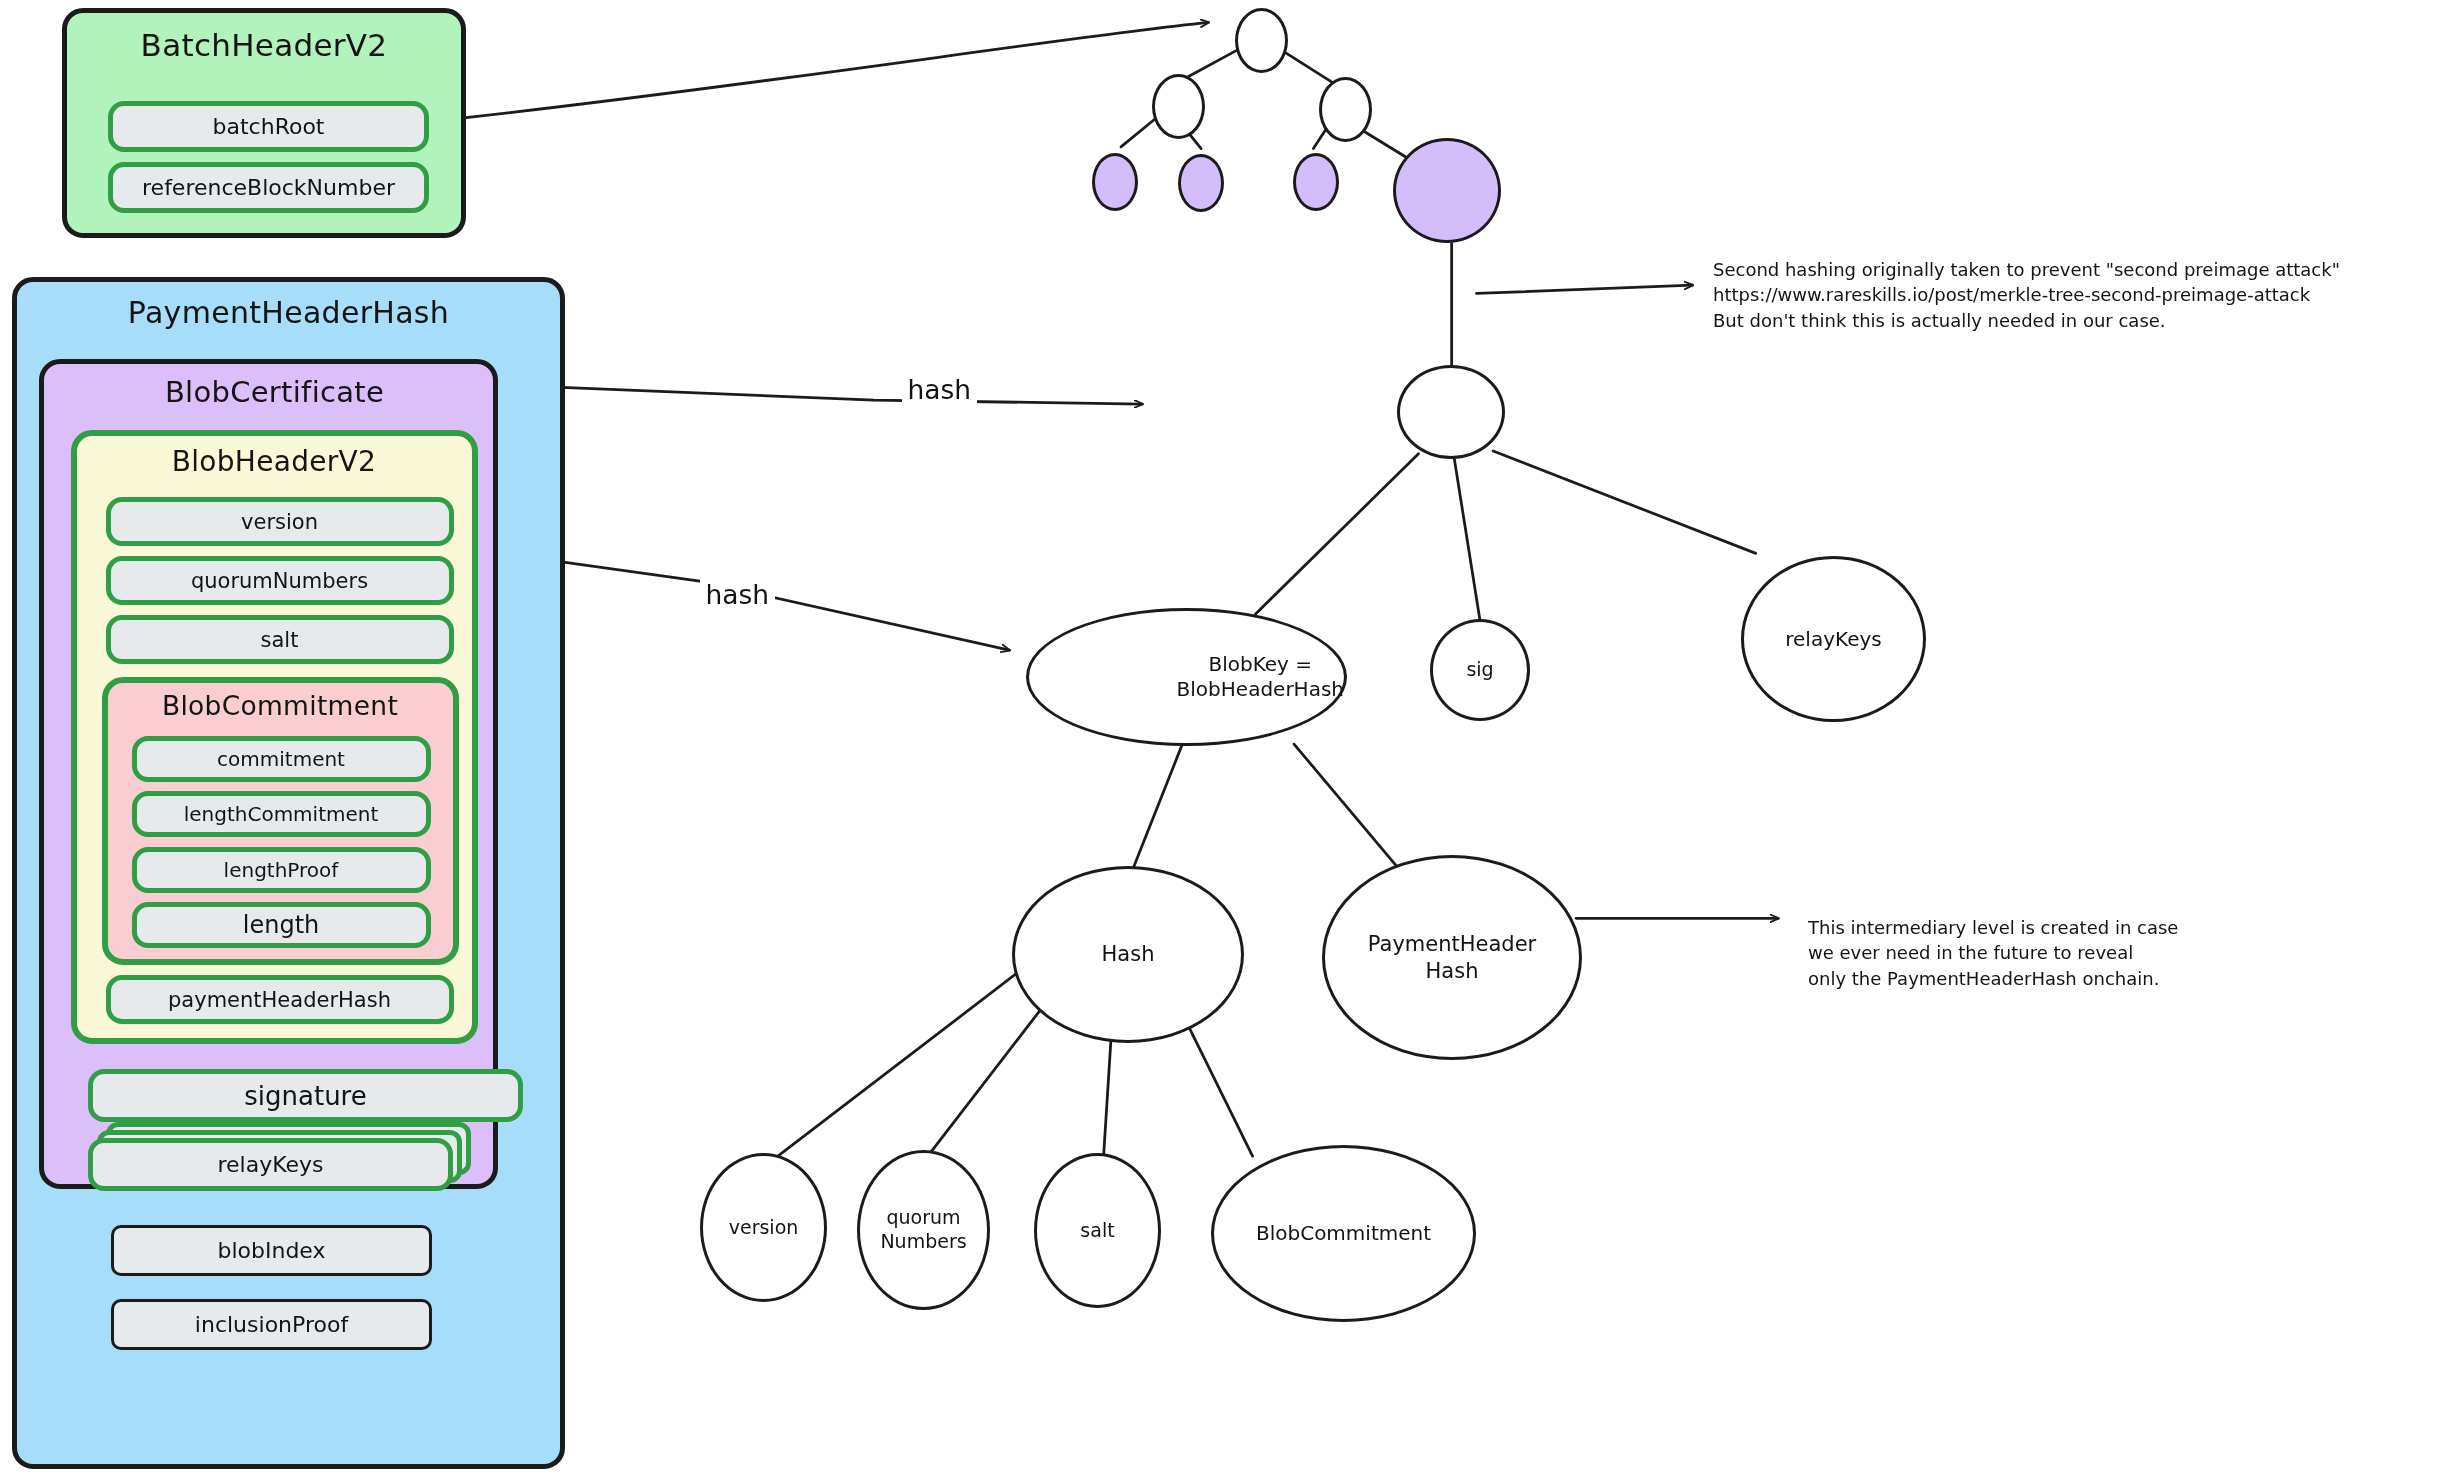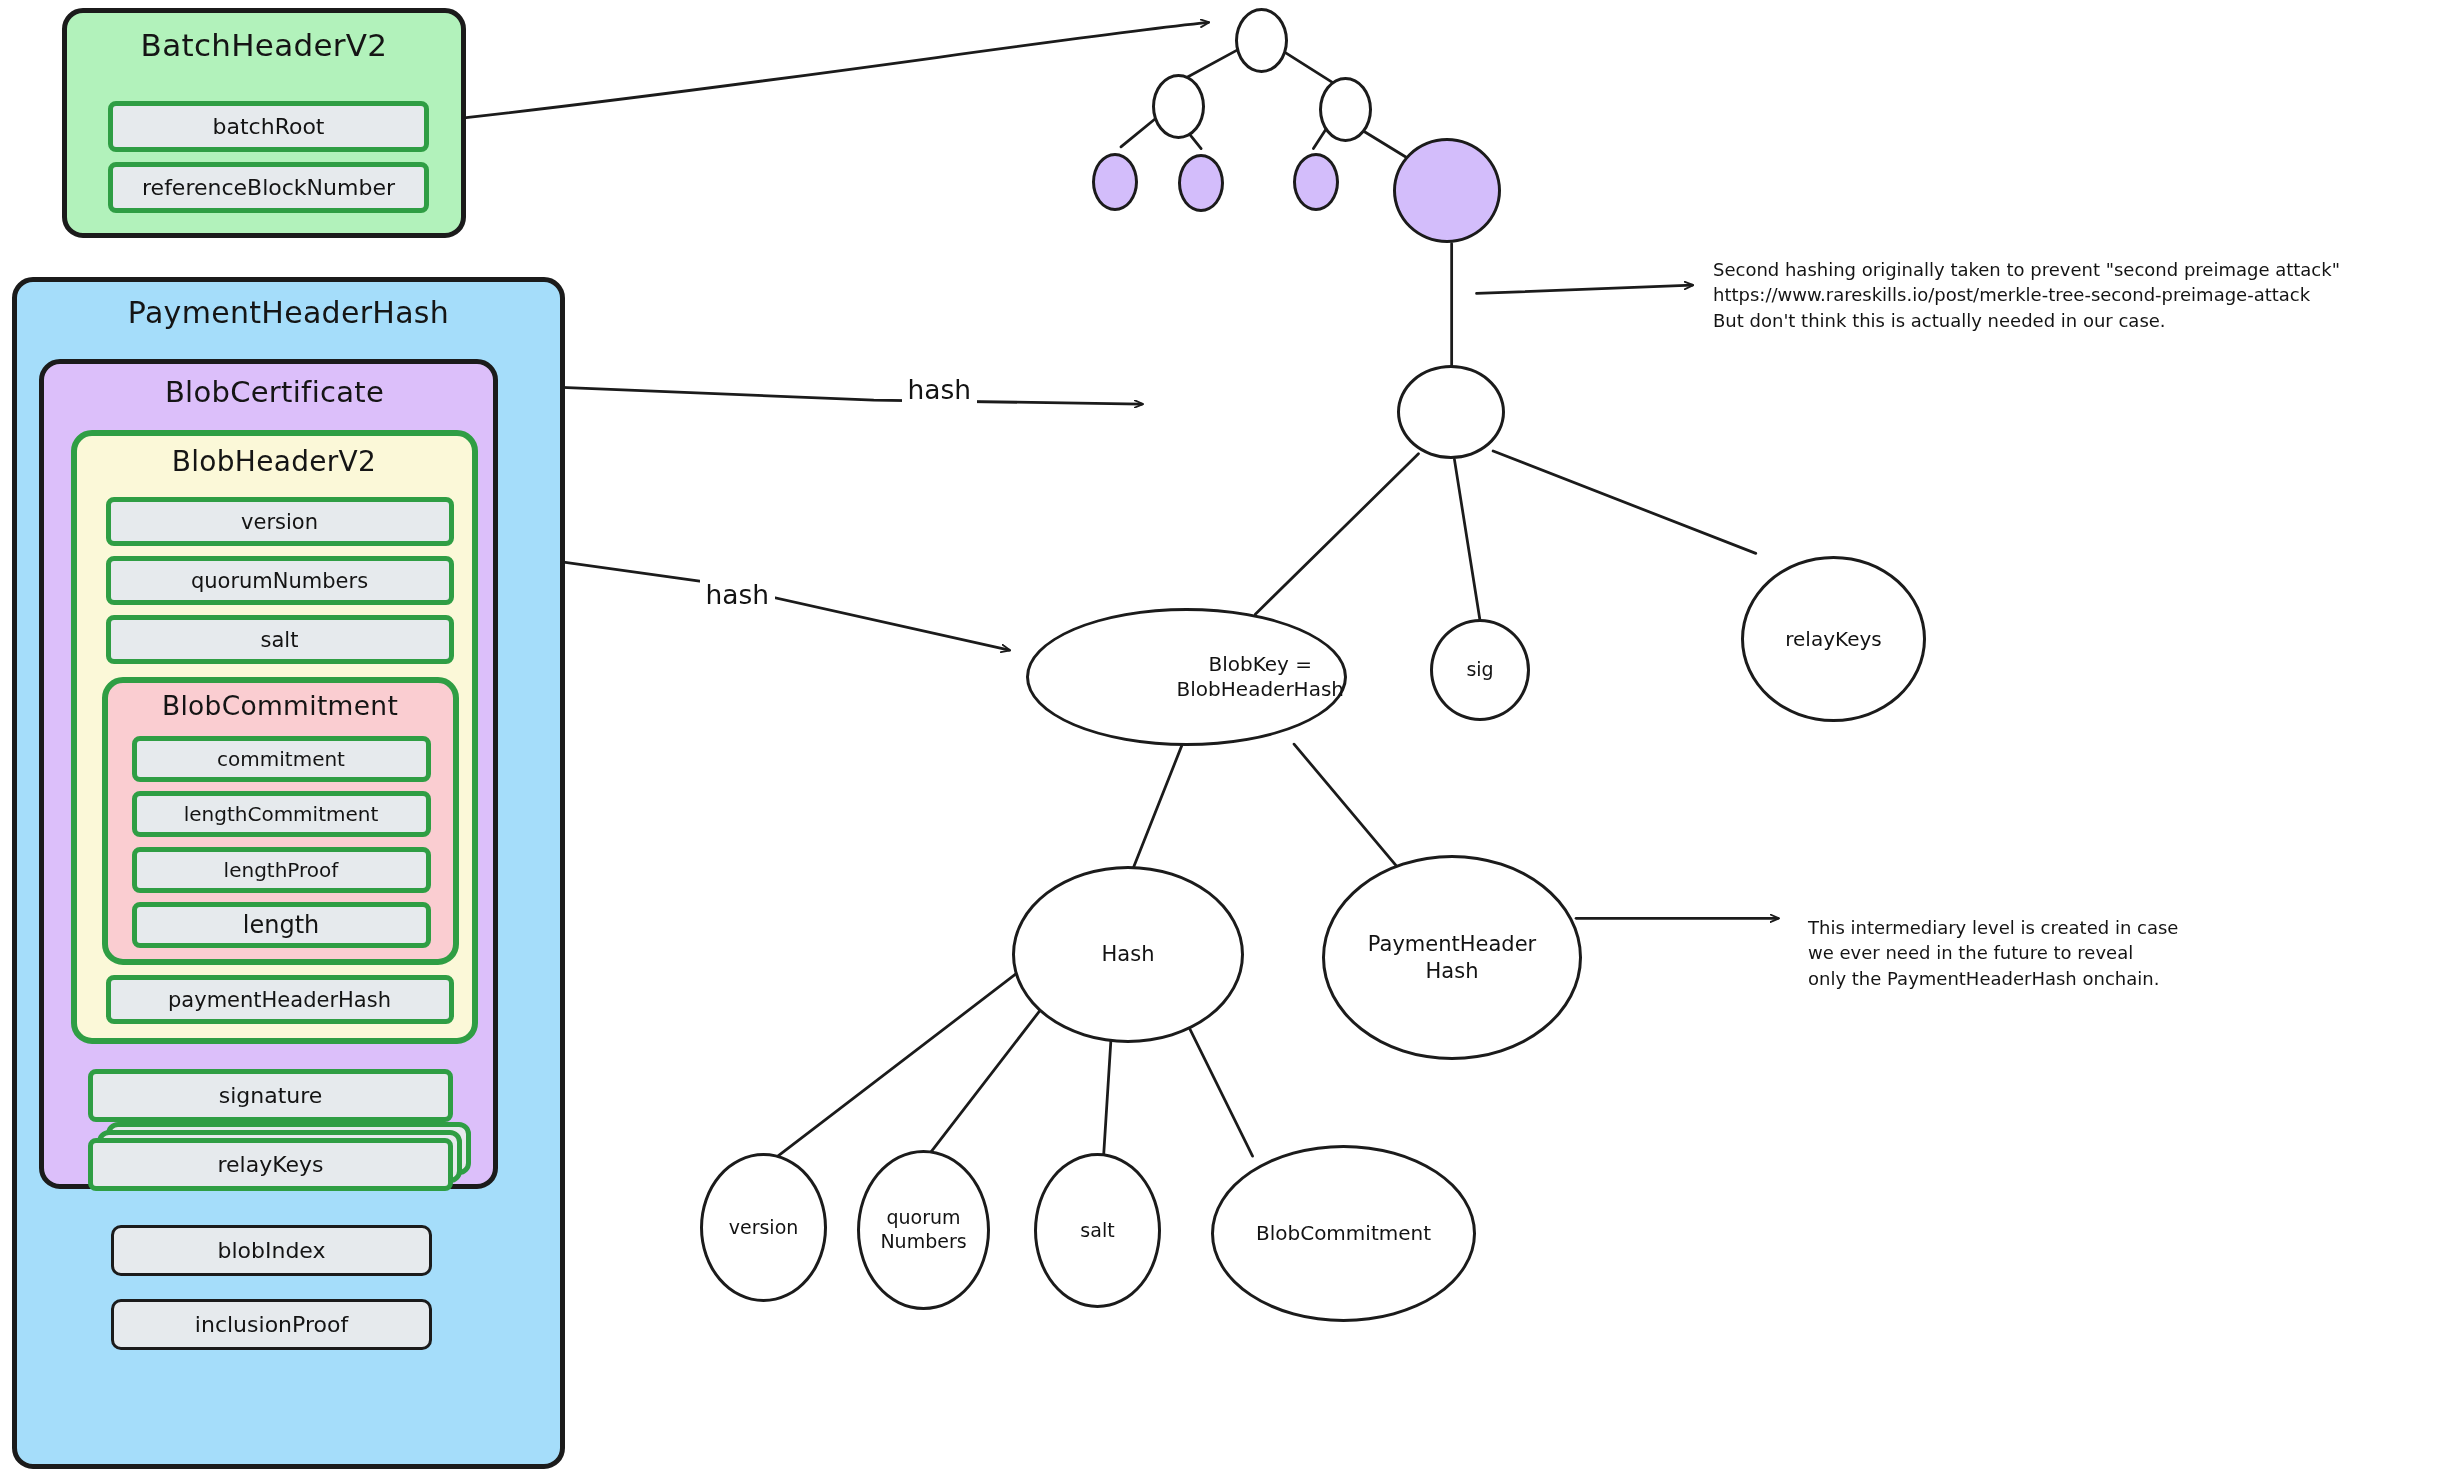--- a/index.html
+++ b/index.html
@@ -48,21 +48,21 @@
   .panel-purple  { background: #dcbffa; }
   .panel-cream   { background: #fbf8d8; border: 6px solid #2f9e44; }
   .panel-pink    { background: #facdd1; border: 6px solid #2f9e44; }
 
   
   .chip {
     position: absolute;
     box-sizing: border-box;
     background: #e6eaed;
     border: 5.5px solid #2f9e44;
-    border-radius: 8px;
+    border-radius: 16px;
     display: flex;
     align-items: center;
     justify-content: center;
     color: #141414;
     font-family: "DejaVu Sans", sans-serif;
   }
   .chip.plain {
     border: 3.3px solid #1b1b1b;
     border-radius: 10px;
   }
@@ -199,21 +199,21 @@
           <div class="chip" style="left:24px; top:219px; width:299px; height:46px; font-size:24px;">
             <span>length</span>
           </div>
         </div>
 
         <div class="chip" style="left:29px; top:539px; width:348px; height:49px; font-size:21px;">
           <span>paymentHeaderHash</span>
         </div>
       </div>
 
-      <div class="chip" style="left:44px; top:705px; width:365px; height:53px; font-size:22px;">
+      <div class="chip" style="left:44px; top:705px; width:435px; height:53px; font-size:26px;">
         <span>signature</span>
       </div>
 
       <div class="chip-stack-back" style="left:62px; top:758px; width:365px; height:53px;"></div>
       <div class="chip-stack-back" style="left:53px; top:766px; width:365px; height:53px;"></div>
       <div class="chip" style="left:44px; top:774px; width:365px; height:53px; font-size:22px;">
         <span>relayKeys</span>
       </div>
     </div>
 

